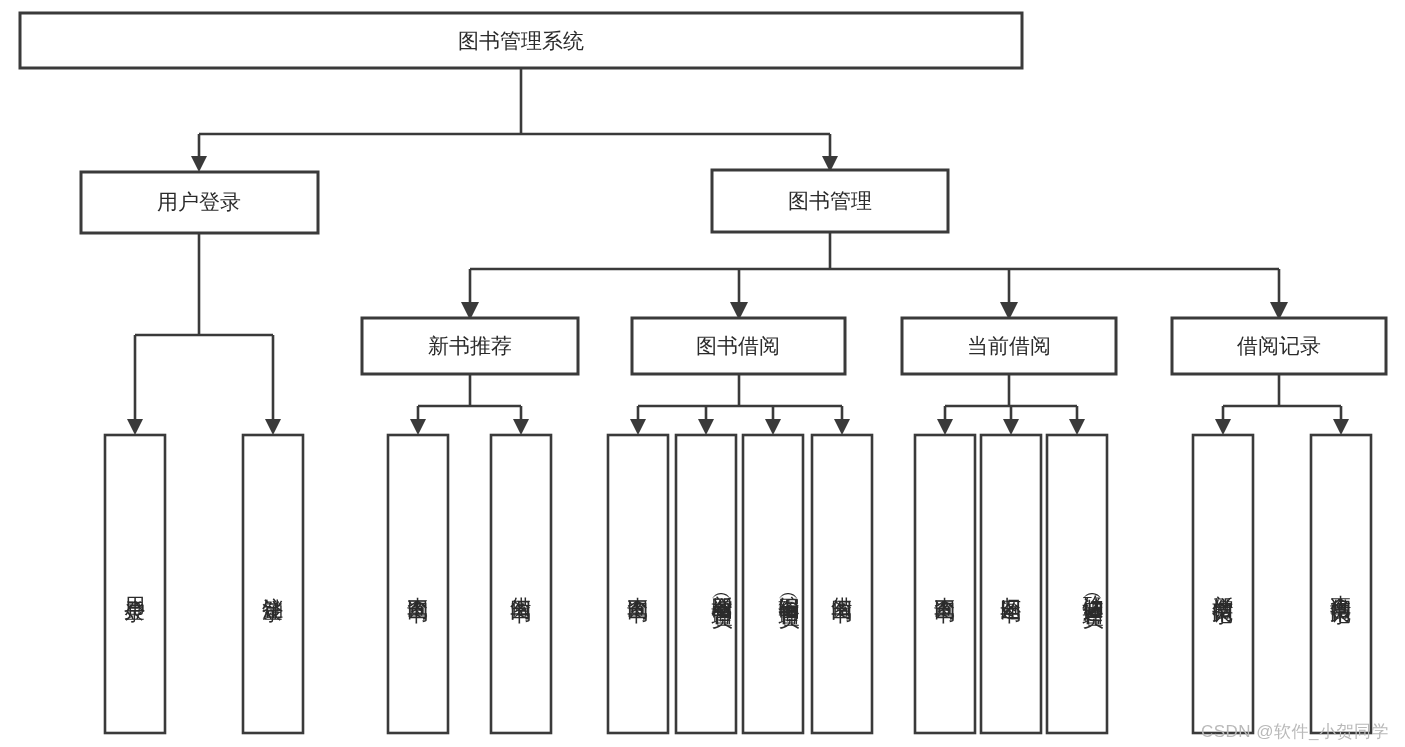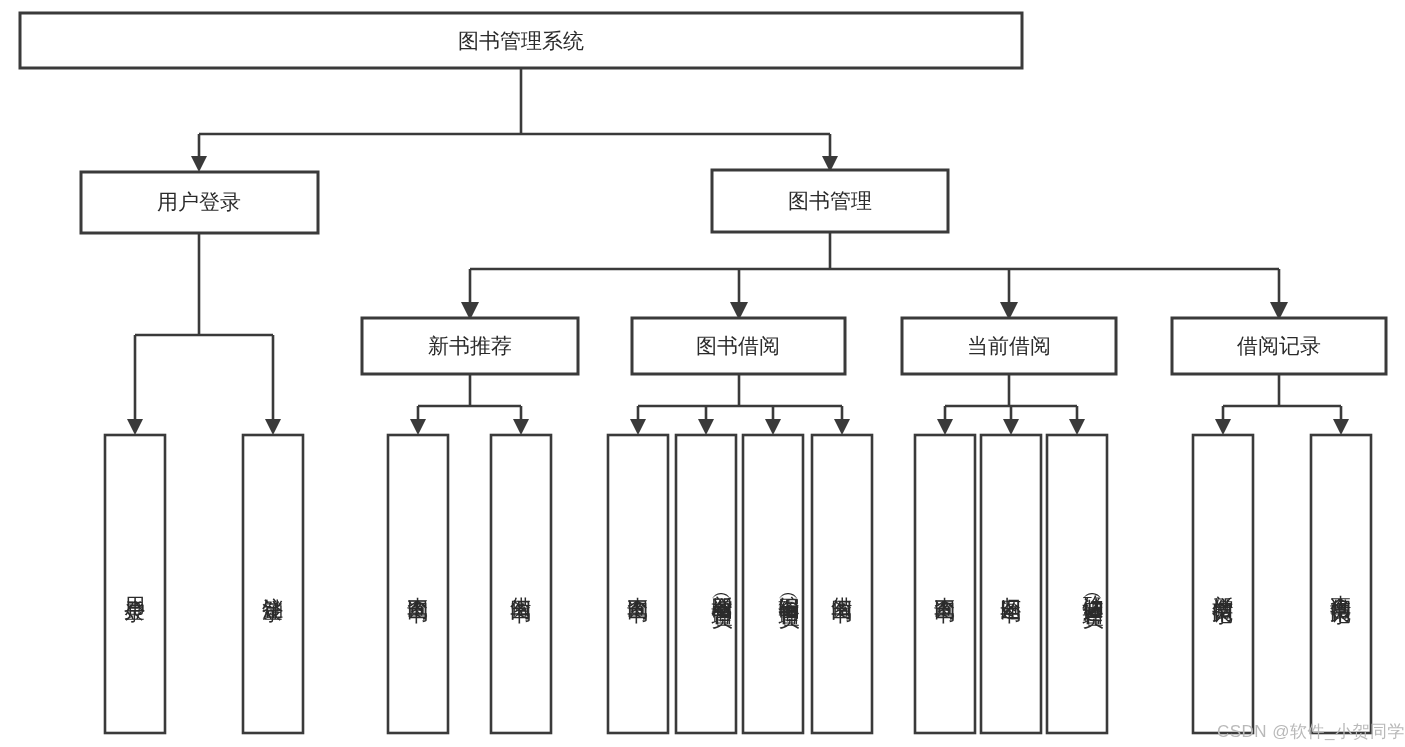--- a/index.html
+++ b/index.html
@@ -63,21 +63,21 @@
     letter-spacing: 2px;
     color: #2b2b2b;
     display: flex;
     align-items: center;
     justify-content: center;
     text-align: center;
     pointer-events: none;
   }
   .watermark {
     position: absolute;
-    right: 0;
+    right: 16px;
     bottom: 4px;
     font-family: "Liberation Sans", "DejaVu Sans", sans-serif;
     font-size: 17px;
     color: #b9b9b9;
     letter-spacing: 0.5px;
     white-space: nowrap;
   }
 </style>
 </head>
 <body>

